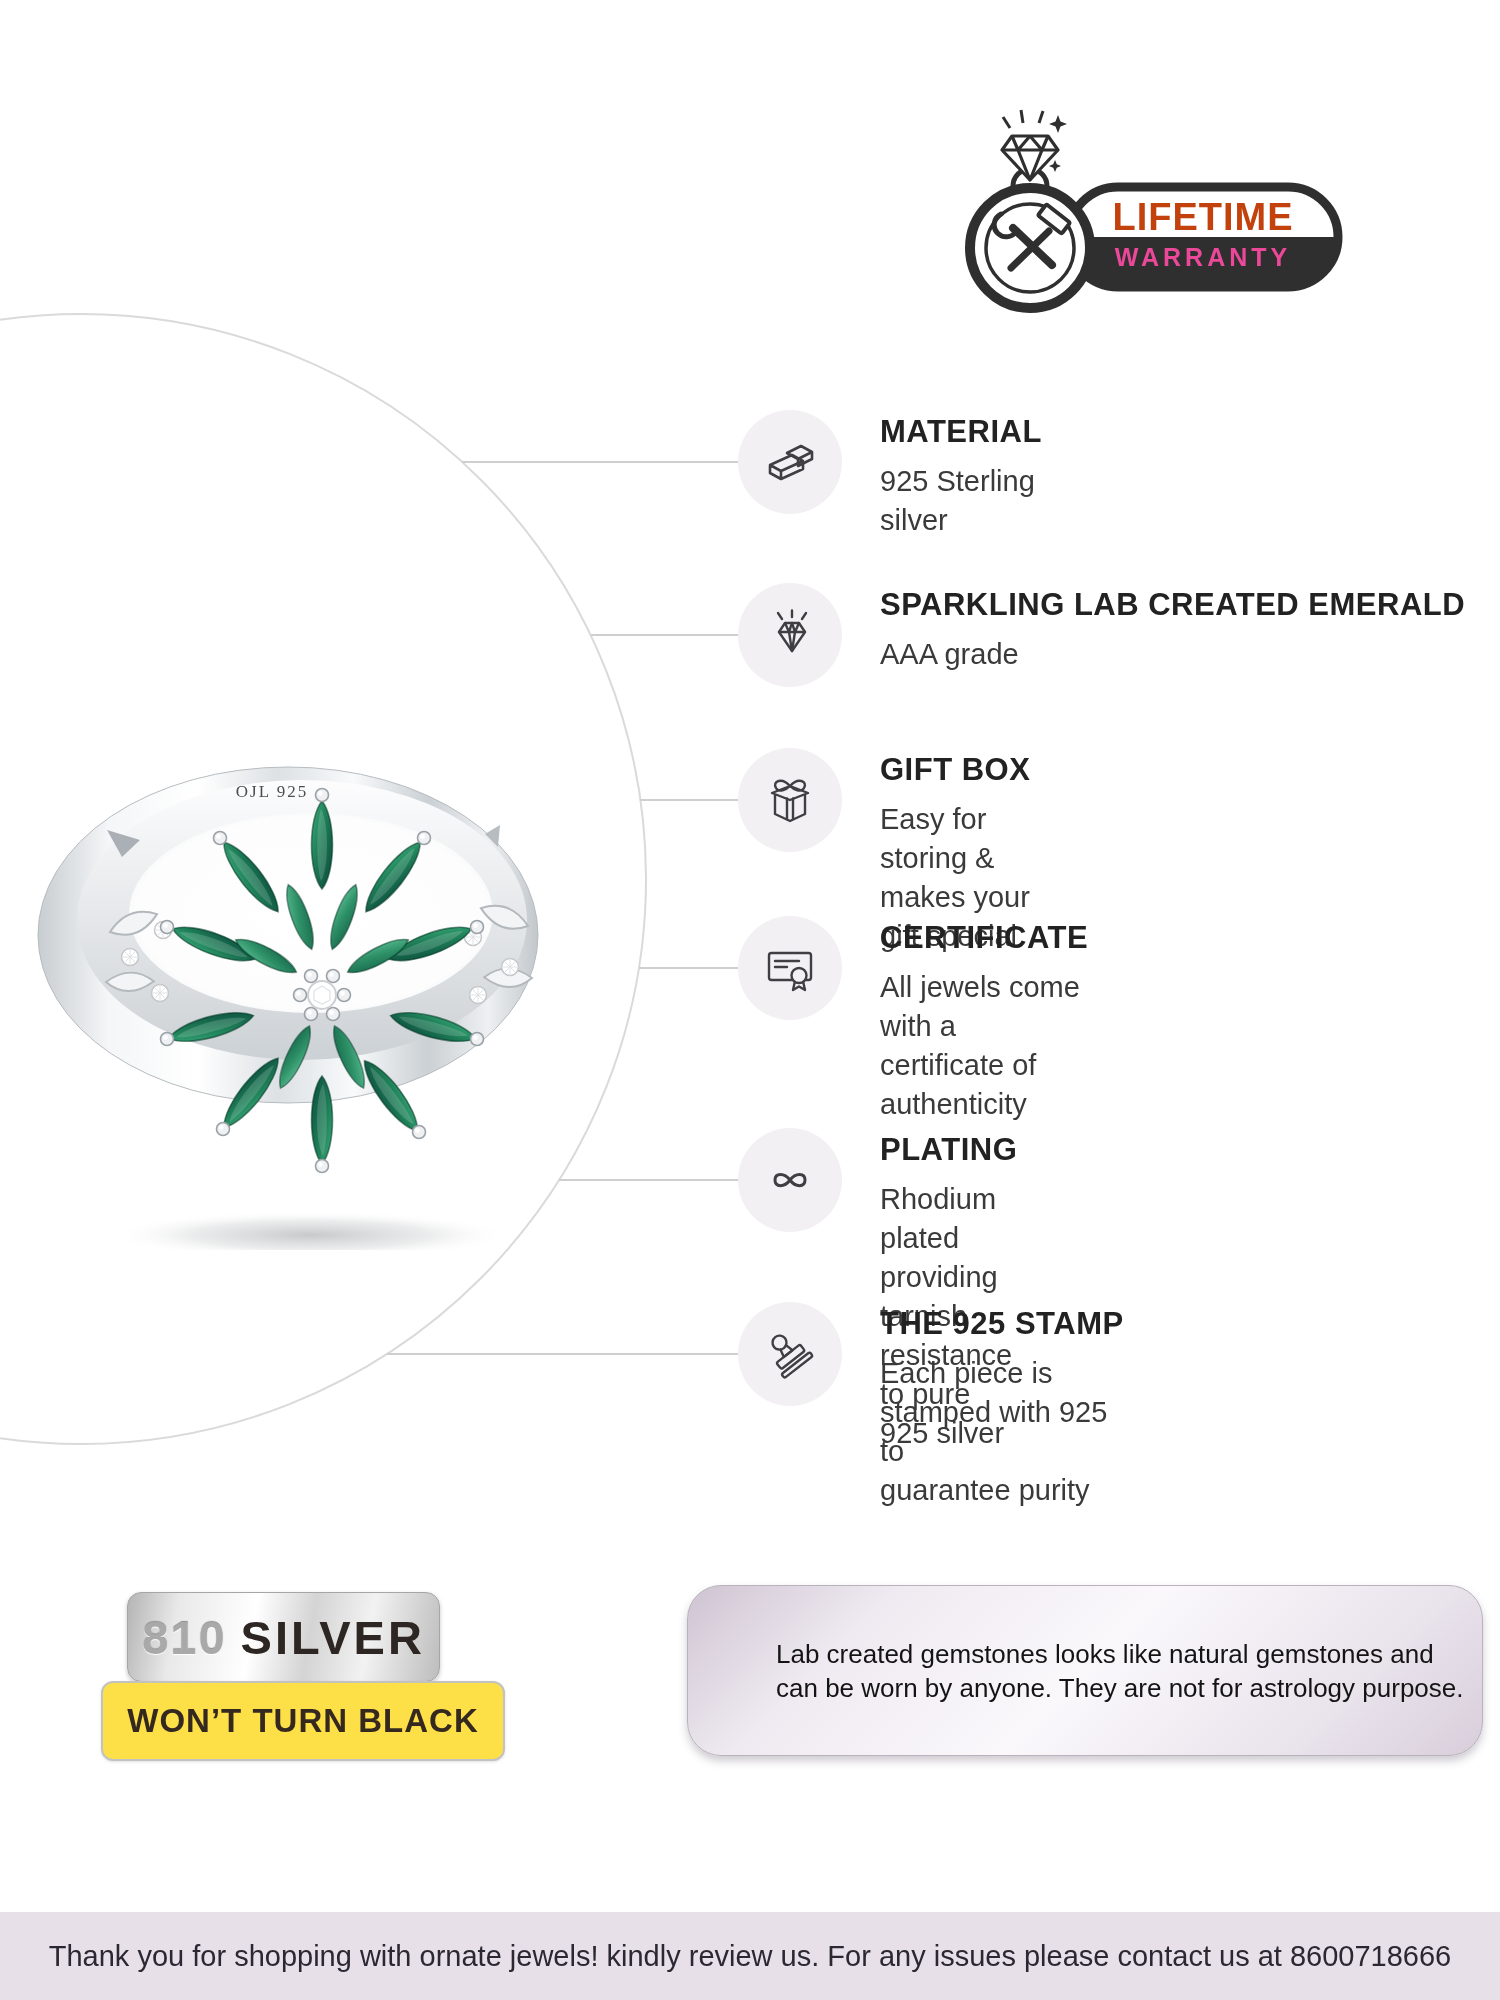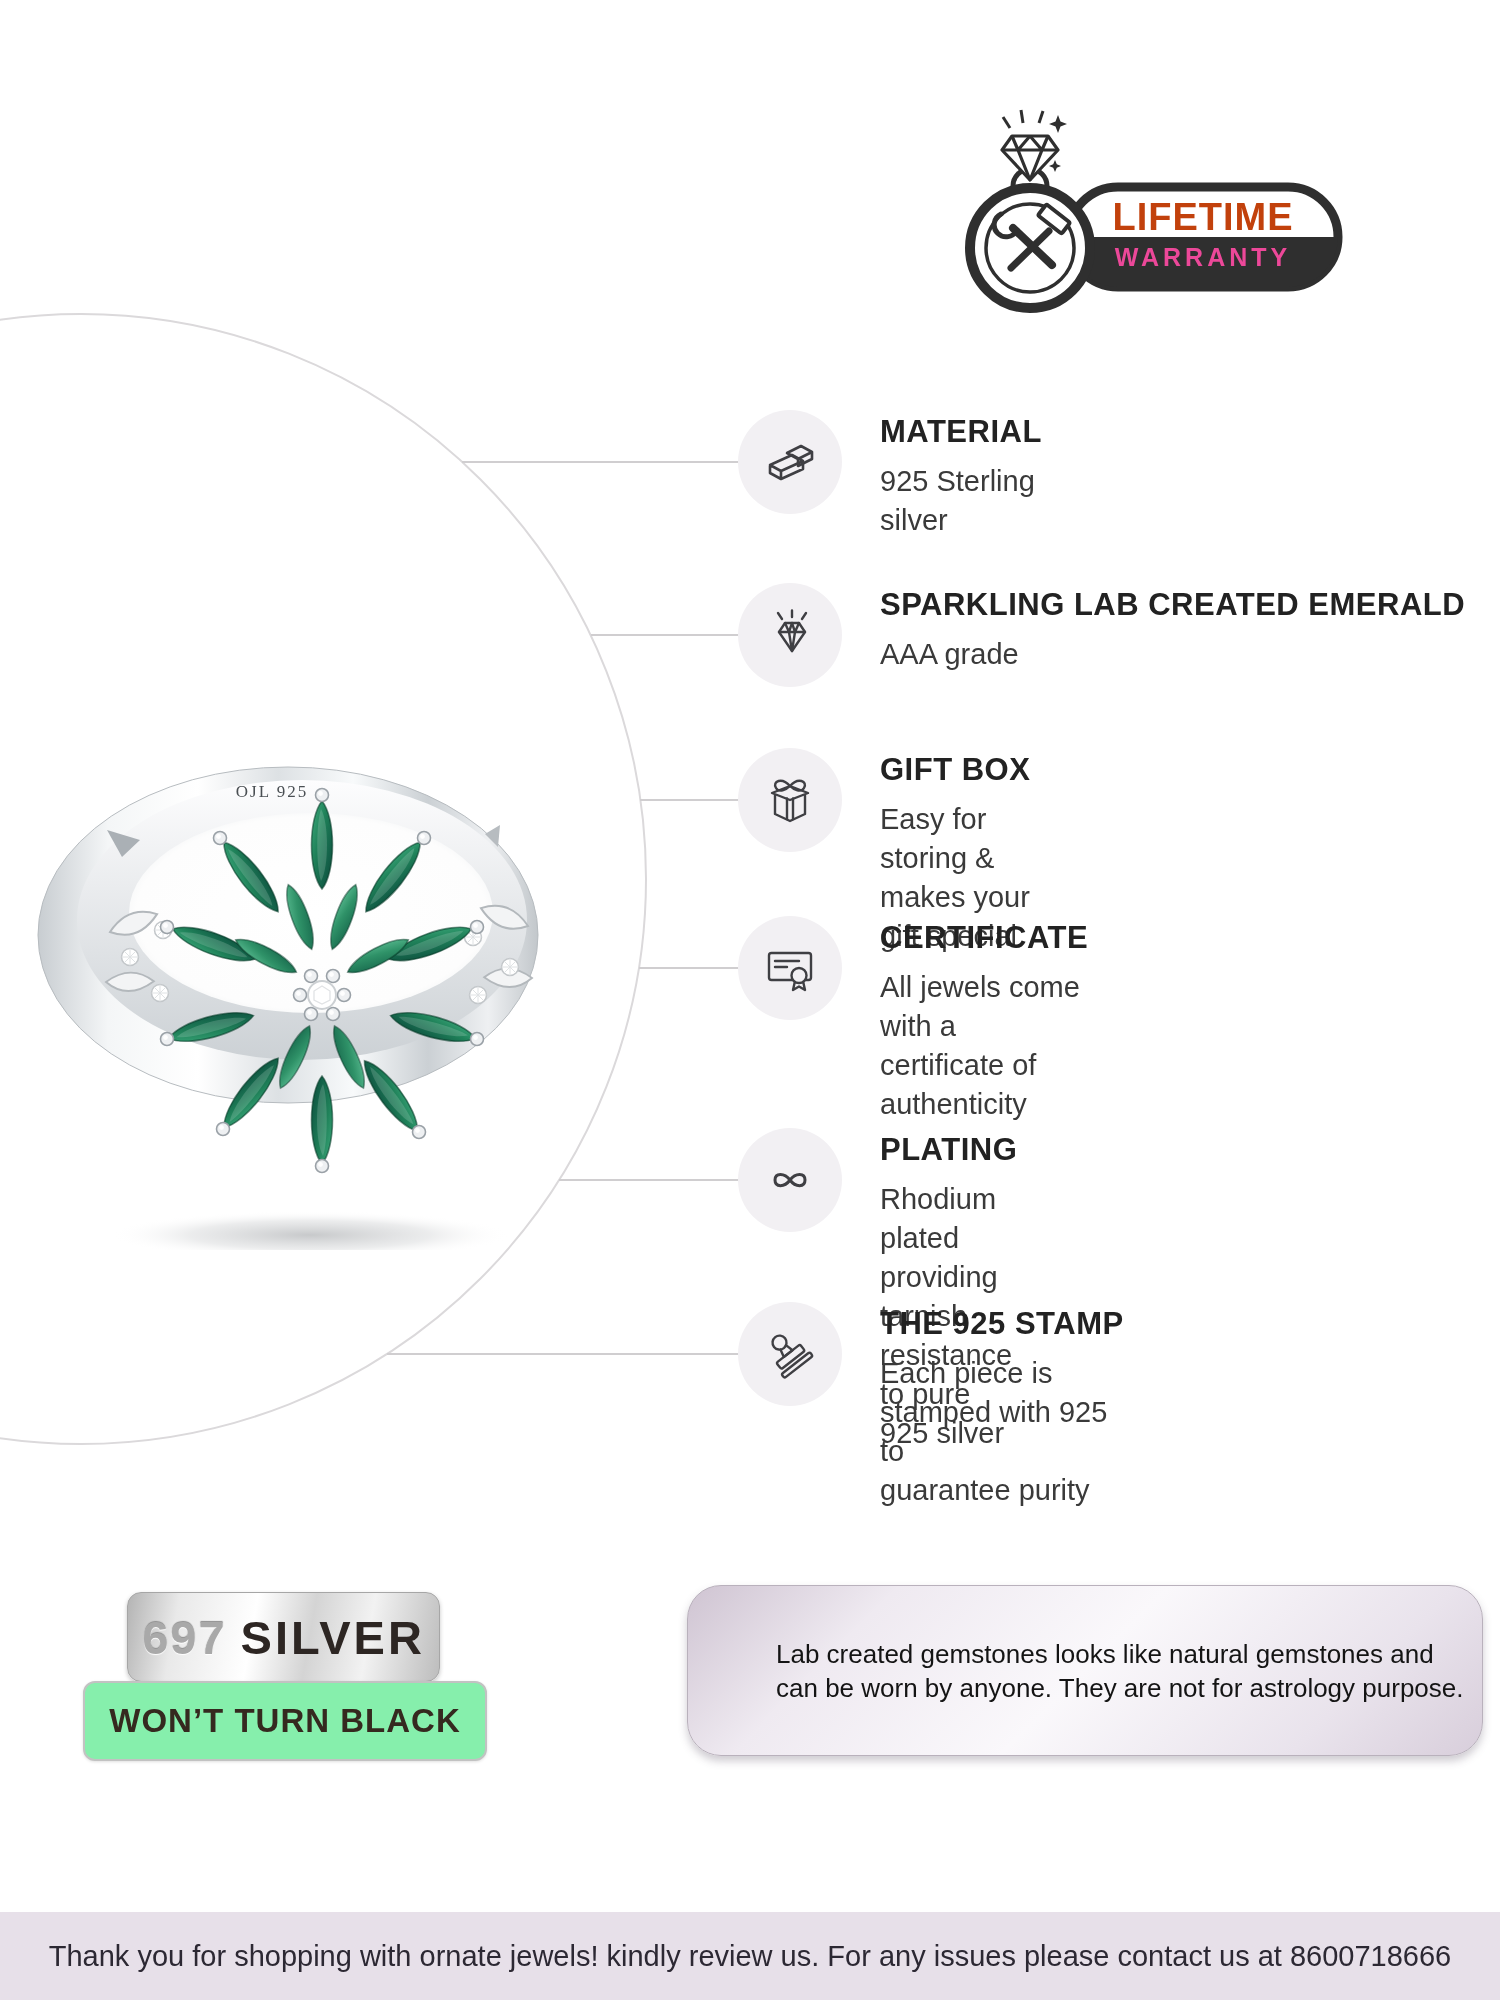--- a/index.html
+++ b/index.html
@@ -25,21 +25,21 @@
 
   
   .silver-badge{left:127px;top:1592px;width:311px;height:88px;border-radius:14px;
       background:linear-gradient(100deg,#b4b4b4 0%,#e9e9e9 16%,#ffffff 40%,#d4d4d4 58%,#f2f2f2 76%,#bdbdbd 100%);
       border:1px solid #a6a6a6;box-shadow:0 2px 4px rgba(0,0,0,.22);
       display:flex;align-items:center;justify-content:center;gap:14px;}
   .silver-925{font-size:47px;font-weight:700;color:#a9a9a9;
       text-shadow:0 1px 1px #ffffff,0 -1px 1px #8d8d8d;letter-spacing:2px;}
   .silver-word{font-size:47px;font-weight:800;color:#2d2623;letter-spacing:3px;}
 
-  .wtb-box{left:83px;top:1681px;width:400px;height:76px;background:#86efac;border:2px solid #c2c2c2;
+  .wtb-box{left:101px;top:1681px;width:400px;height:76px;background:#fde047;border:2px solid #c2c2c2;
       border-radius:12px;display:flex;align-items:center;justify-content:center;
       box-shadow:0 1px 3px rgba(0,0,0,.12);}
   .wtb-text{font-size:33px;font-weight:700;color:#35291f;letter-spacing:1px;white-space:nowrap;}
 
   
   .note-box{left:687px;top:1585px;width:794px;height:169px;border-radius:34px;
       background:linear-gradient(135deg,#cfc4d2 0%,#efeaf1 22%,#faf8fb 50%,#e9e3ec 80%,#d8cedb 100%);
       border:1px solid #b9b1bc;box-shadow:0 5px 9px rgba(80,70,90,.28);
       display:flex;align-items:center;}
   .note-text{margin-left:88px;font-size:26px;line-height:34px;color:#141414;white-space:pre-line;}
@@ -319,21 +319,21 @@
     </svg>
   </div>
   <div class="abs" style="left:142px;top:4px;">
     <div class="f-title">THE 925 STAMP</div>
     <div class="f-desc">Each piece is stamped with 925 to
 guarantee purity</div>
   </div>
 </div>
 
 <div class="abs silver-badge">
-  <span class="silver-925">697</span>
+  <span class="silver-925">810</span>
   <span class="silver-word">SILVER</span>
 </div>
 <div class="abs wtb-box">
   <span class="wtb-text">WON’T TURN BLACK</span>
 </div>
 
 <div class="abs note-box">
   <div class="note-text">Lab created gemstones looks like natural gemstones and
 can be worn by anyone. They are not for astrology purpose.</div>
 </div>

